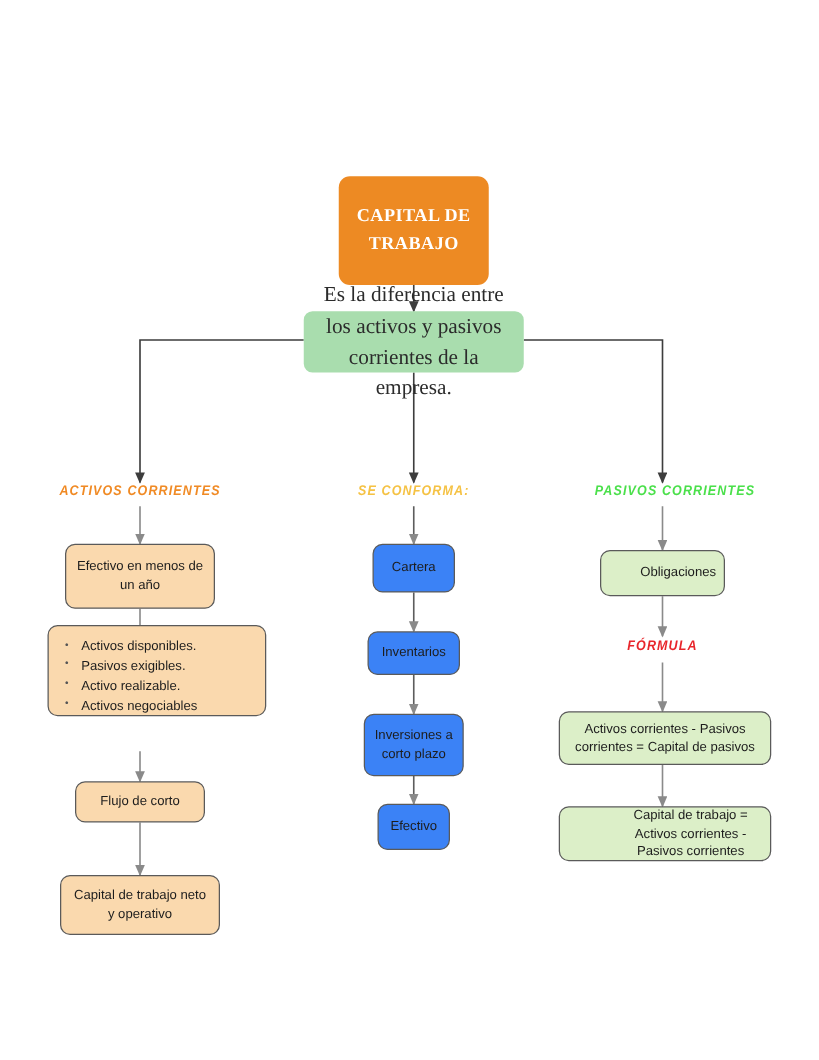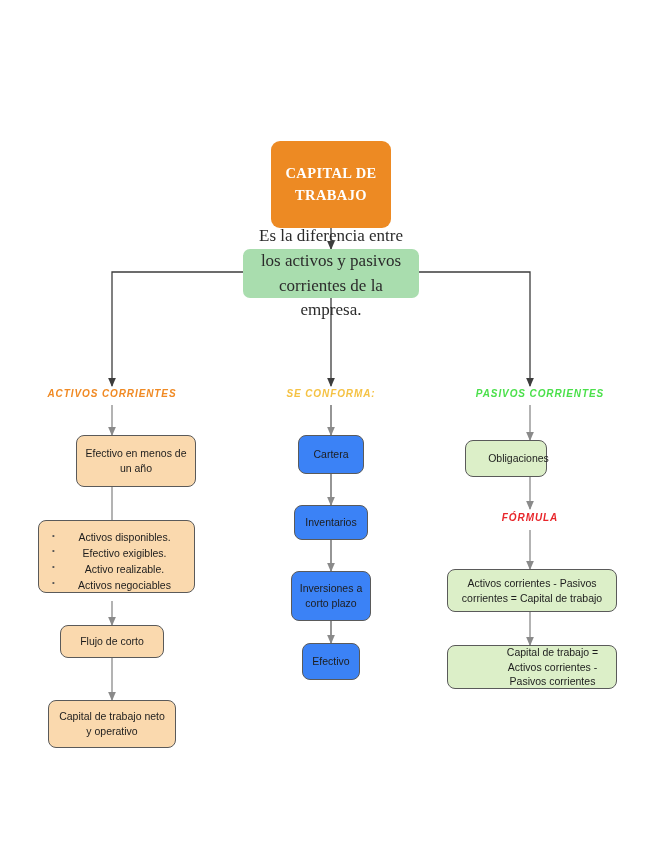--- a/index.html
+++ b/index.html
@@ -164,26 +164,26 @@
       <line x1="530" y1="612" x2="530" y2="645" marker-end="url(#arrowg)"></line>
     </g>
   </svg>
 
   <div class="node node-root" style="left:271px; top:119px; width:120px; height:87px;margin-top:22px;">CAPITAL DE TRABAJO</div>
 
   <div class="node node-def" style="left:243px; top:249px; width:176px; height:49px;">Es la diferencia entre los activos y pasivos corrientes de la empresa.</div>
 
   <div class="heading heading-assets" style="left:22px; top:388px; width:180px;">ACTIVOS CORRIENTES</div>
 
-  <div class="node box box-peach" style="left:52px; top:435px; width:120px; height:52px;margin-left:24px;">Efectivo en menos de un año</div>
-
-  <div class="node box box-peach box-list" style="left:38px; top:520px; width:157px; height:73px;text-align:center;">
+  <div class="node box box-peach" style="left:52px; top:435px; width:120px; height:52px;">Efectivo en menos de un año</div>
+
+  <div class="node box box-peach box-list" style="left:38px; top:500px; width:175px; height:73px;">
     <ul>
       <li>Activos disponibles.</li>
-      <li>Efectivo exigibles.</li>
+      <li>Pasivos exigibles.</li>
       <li>Activo realizable.</li>
       <li>Activos negociables</li>
     </ul>
   </div>
 
   <div class="node box box-peach" style="left:60px; top:625px; width:104px; height:33px;">Flujo de corto</div>
 
   <div class="node box box-peach" style="left:48px; top:700px; width:128px; height:48px;">Capital de trabajo  neto y operativo</div>
 
   <div class="heading heading-compose" style="left:251px; top:388px; width:160px;">SE CONFORMA:</div>
@@ -191,21 +191,21 @@
   <div class="node box box-yellow" style="left:298px; top:435px; width:66px; height:39px;">Cartera</div>
 
   <div class="node box box-yellow" style="left:294px; top:505px; width:74px; height:35px;">Inventarios</div>
 
   <div class="node box box-yellow" style="left:291px; top:571px; width:80px; height:50px;">Inversiones a corto plazo</div>
 
   <div class="node box box-yellow" style="left:302px; top:643px; width:58px; height:37px;">Efectivo</div>
 
   <div class="heading heading-liab" style="left:450px; top:388px; width:180px;">PASIVOS CORRIENTES</div>
 
-  <div class="node box box-green" style="left:465px; top:440px; width:82px; height:37px;padding-left:32px;">Obligaciones</div>
+  <div class="node box box-green" style="left:480px; top:440px; width:100px; height:37px;padding-left:32px;">Obligaciones</div>
 
   <div class="heading heading-formula" style="left:455px; top:512px; width:150px;">FÓRMULA</div>
 
-  <div class="node box box-green" style="left:447px; top:569px; width:170px; height:43px;">Activos corrientes - Pasivos corrientes = Capital de trabajo</div>
+  <div class="node box box-green" style="left:447px; top:569px; width:170px; height:43px;">Activos corrientes - Pasivos corrientes = Capital de pasivos</div>
 
   <div class="node box box-green" style="left:447px; top:645px; width:170px; height:44px;padding-left:48px;">Capital de trabajo = Activos corrientes - Pasivos corrientes</div>
 
 </div>
 
 </body></html>

